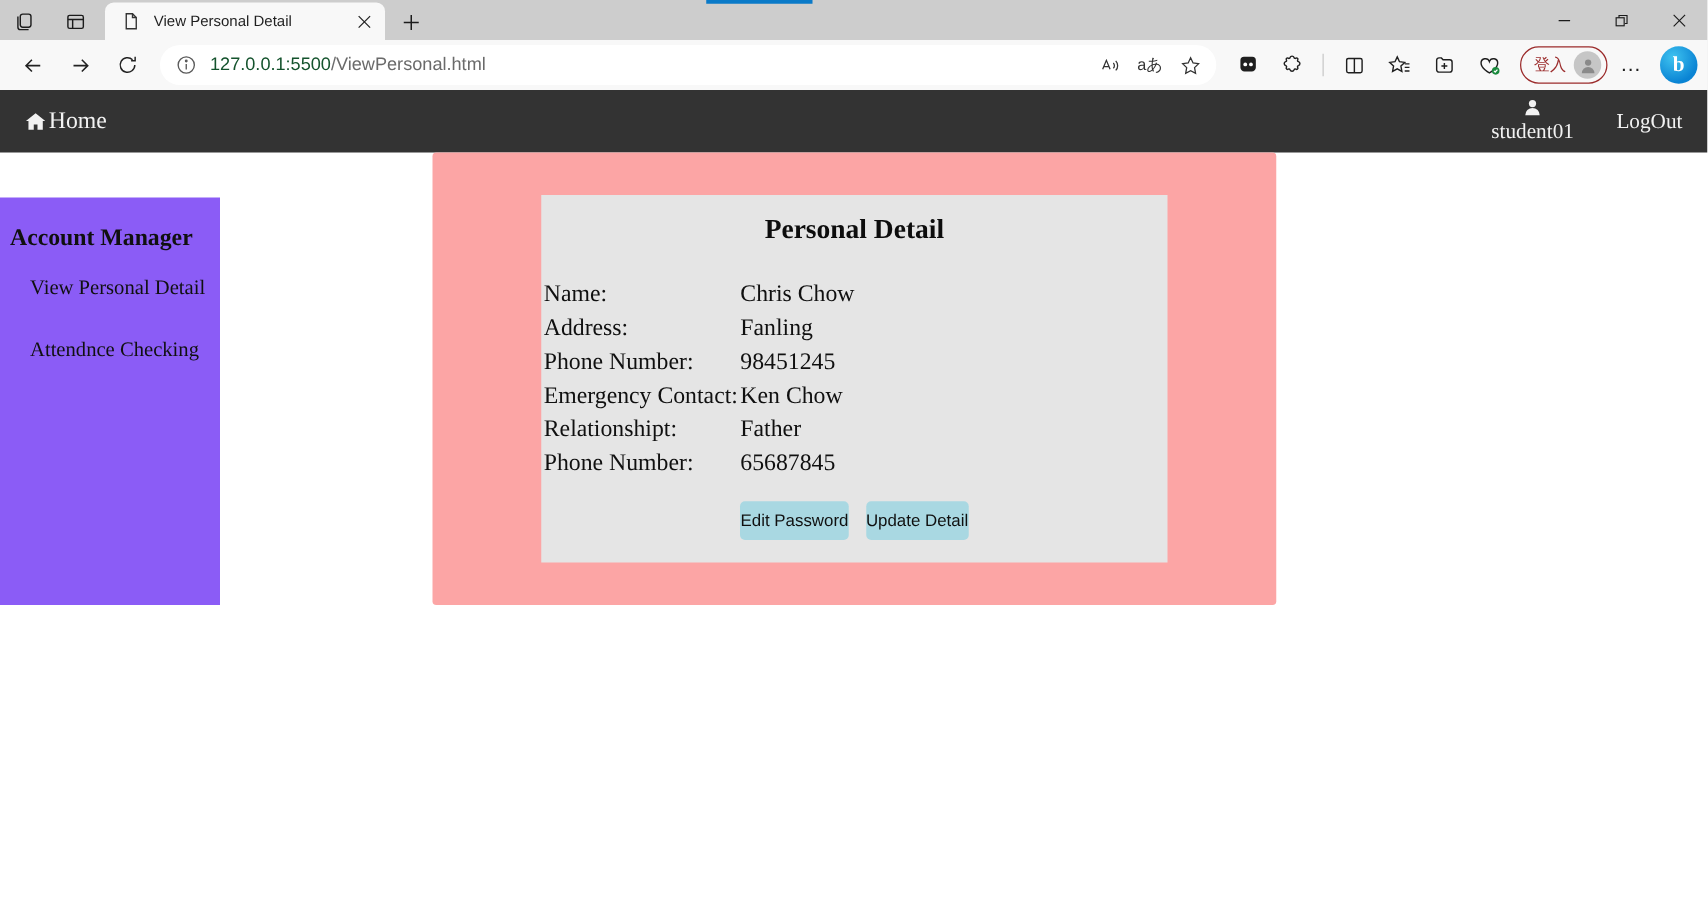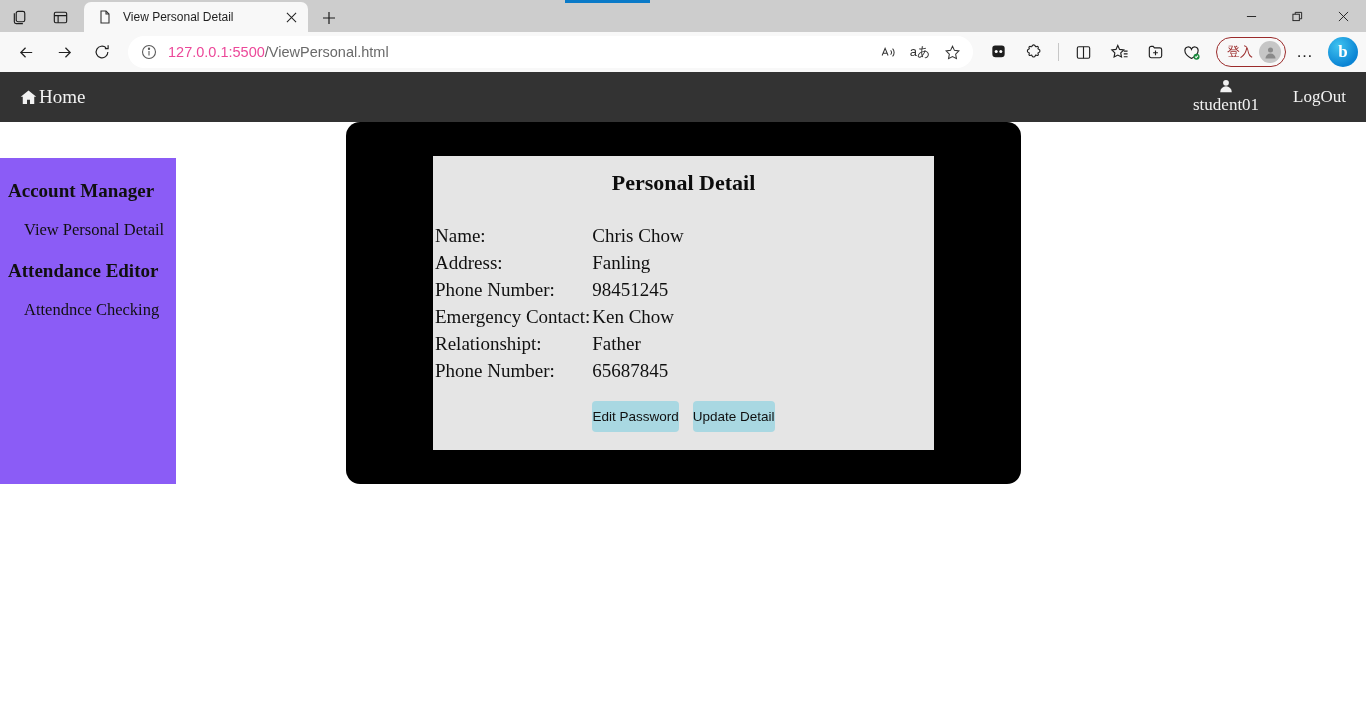--- a/index.html
+++ b/index.html
@@ -61,21 +61,21 @@
     align-items: center; justify-content: center; color: #222; flex: none;
   }
 
   .omnibox {
     flex: 1; height: 32px; background: #ffffff; border-radius: 16px;
     display: flex; align-items: center; padding: 0 6px 0 12px;
     margin: 0 6px; gap: 10px; min-width: 0;
   }
   .info-icon { width: 18px; height: 18px; color: #5a5a5a; flex: none; }
   .url-text { font-size: 14.5px; white-space: nowrap; overflow: hidden; }
-  .url-host { color: #ec4899; }
+  .url-host { color: #14532d; }
   .url-path { color: #6a6a6a; }
   .omnibox-actions { margin-left: auto; display: flex; align-items: center; gap: 2px; }
   .omni-btn {
     width: 30px; height: 28px; border-radius: 5px; display: flex;
     align-items: center; justify-content: center; color: #333; flex: none;
     font-size: 13px;
   }
   .tb-icon {
     width: 34px; height: 32px; border-radius: 5px; display: flex;
     align-items: center; justify-content: center; color: #1f1f1f; flex: none;
@@ -127,21 +127,21 @@
     padding: 4px 8px 4px 8px;
   }
   .side-link {
     font-size: 16.5px; color: #101010; padding: 14px 8px 16px 24px;
   }
 
   .content-wrap { flex: 1; display: flex; justify-content: flex-start; }
 
   .panel {
     width: 675px; margin-left: 170px; margin-top: 0;
-    background: #000000; border-radius: 14px;
+    background: #fca5a5; border-radius: 3px;
     padding: 34px 87px 34px 87px;
   }
   .card {
     background: #e5e5e5; padding: 14px 0 18px 0;
     font-family: "Liberation Serif", serif;
   }
   .card-title {
     text-align: center; font-size: 22px; font-weight: bold;
     color: #0d0d0d; margin-bottom: 26px;
   }
@@ -340,21 +340,20 @@
       </div>
       <div class="nav-logout">LogOut</div>
     </div>
   </div>
 
   <div class="body-area">
 
     <div class="sidebar">
       <div class="side-head">Account Manager</div>
       <div class="side-link">View Personal Detail</div>
-      <div class="side-head">Attendance Editor</div>
       <div class="side-link">Attendnce Checking</div>
     </div>
 
     <div class="content-wrap">
       <div class="panel">
         <div class="card">
           <div class="card-title">Personal Detail</div>
 
           <div class="detail-row" style="justify-content: flex-start;">
             <span class="detail-label" style="min-width: 157.297px;">Name:</span>

